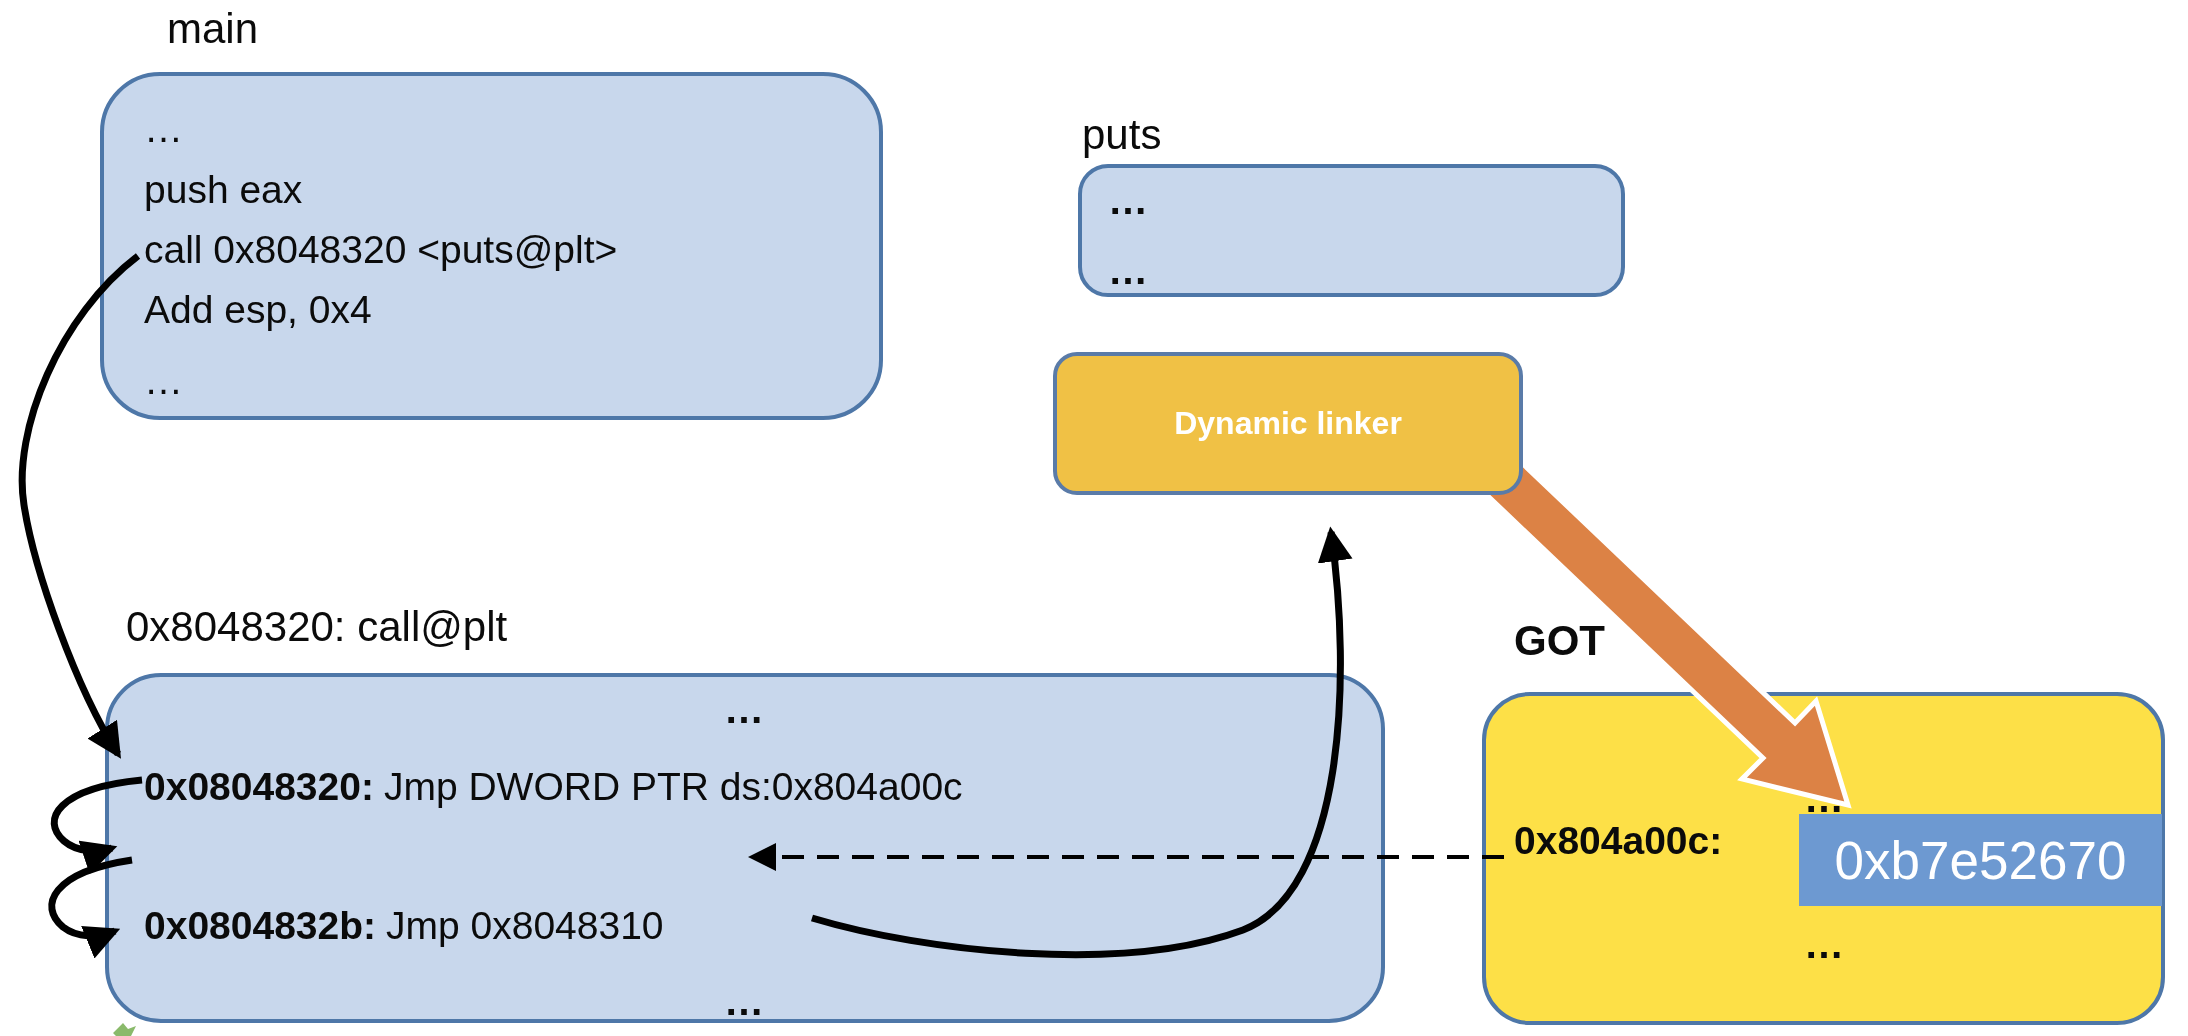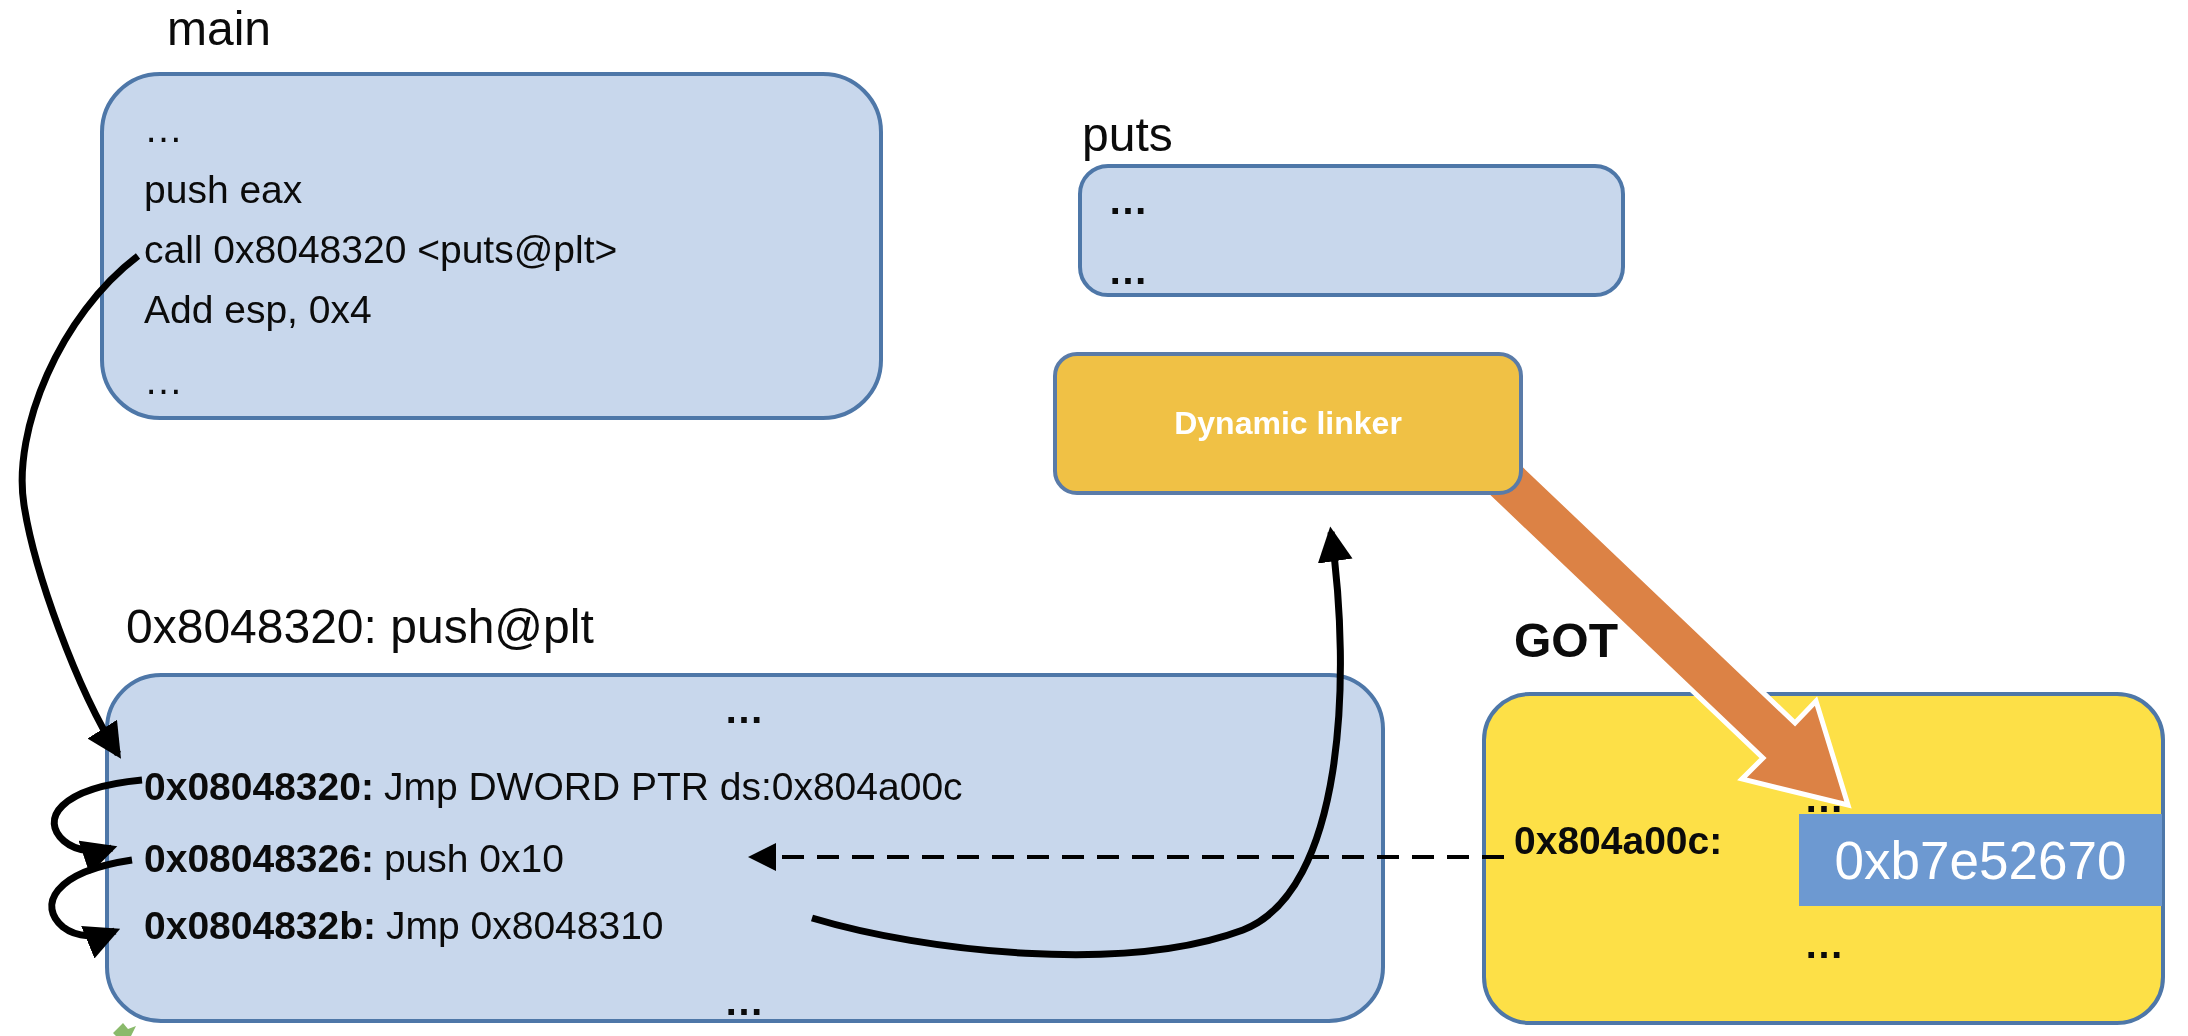--- a/index.html
+++ b/index.html
@@ -5,21 +5,21 @@
   html,body{margin:0;padding:0;background:#ffffff;}
   .canvas{
     position:relative;width:2188px;height:1036px;overflow:hidden;
     font-family:"Liberation Sans", sans-serif;color:#0b0b0b;background:#ffffff;
   }
   .box{
     position:absolute;background:#c8d7ec;border:4px solid #4e77a8;box-sizing:border-box;
   }
   .box.gray{background:#fde047;}
   .box.yellow{background:#f0c145;border-color:#5a7ba8;}
-  .title{position:absolute;font-size:48px;line-height:46px;white-space:nowrap;}
+  .title{position:absolute;font-size:42px;line-height:46px;white-space:nowrap;}
   .title.bold{font-weight:700;}
   .codeline{position:absolute;font-size:39px;line-height:42px;white-space:nowrap;}
   .codeline b{font-weight:700;margin-right:10px;}
   .dots{position:absolute;font-size:40px;font-weight:700;line-height:40px;letter-spacing:2px;}
   .dots.center{left:0;width:100%;text-align:center;}
   .linker-label{
     position:absolute;left:0;top:0;width:100%;height:100%;
     display:flex;align-items:center;justify-content:center;
     font-size:32px;font-weight:700;color:#ffffff;
   }
@@ -35,40 +35,39 @@
   #arrow-layer{z-index:4;}
   .z1{z-index:1;}
 </style>
 </head>
 <body>
 
 <div class="canvas">
 
   <div class="title z1" style="left:167px;top:6px;">main</div>
   <div class="title z1" style="left:1082px;top:112px;">puts</div>
-  <div class="title z1" style="left:126px;top:604px;">0x8048320: push@plt</div>
+  <div class="title z1" style="left:126px;top:604px;">0x8048320: call@plt</div>
   <div class="title bold z1" style="left:1514px;top:618px;">GOT</div>
 
   <div class="box z1" style="left:100px;top:72px;width:783px;height:348px;border-radius:60px;">
     <div class="codeline" style="left:40px;top:32px;">…</div>
     <div class="codeline" style="left:40px;top:93px;">push eax</div>
     <div class="codeline" style="left:40px;top:153px;">call 0x8048320 &lt;puts@plt&gt;</div>
     <div class="codeline" style="left:40px;top:213px;">Add esp, 0x4</div>
     <div class="codeline" style="left:40px;top:284px;">…</div>
   </div>
 
   <div class="box z1" style="left:1078px;top:164px;width:547px;height:133px;border-radius:30px;">
     <div class="dots" style="left:26px;top:12px;">…</div>
     <div class="dots" style="left:26px;top:82px;">…</div>
   </div>
 
   <div class="box z1" style="left:105px;top:673px;width:1280px;height:350px;border-radius:56px;">
     <div class="dots center" style="top:12px;">…</div>
     <div class="codeline" style="left:35px;top:89px;"><b>0x08048320:</b><span>Jmp DWORD PTR ds:0x804a00c</span></div>
-    <div class="codeline" style="left:35px;top:161px;"><b>0x08048326:</b><span>push 0x10</span></div>
     <div class="codeline" style="left:35px;top:228px;"><b>0x0804832b:</b><span>Jmp 0x8048310</span></div>
     <div class="dots center" style="top:304px;">…</div>
   </div>
 
   <div class="box gray z1" style="left:1482px;top:692px;width:683px;height:333px;border-radius:48px;">
     <div class="dots" style="left:318px;top:82px;">…</div>
     <div class="codeline" style="left:28px;top:124px;font-weight:700;">0x804a00c:</div>
     <div class="got-cell">
         <span>0xb7e52670</span>
       </div>

